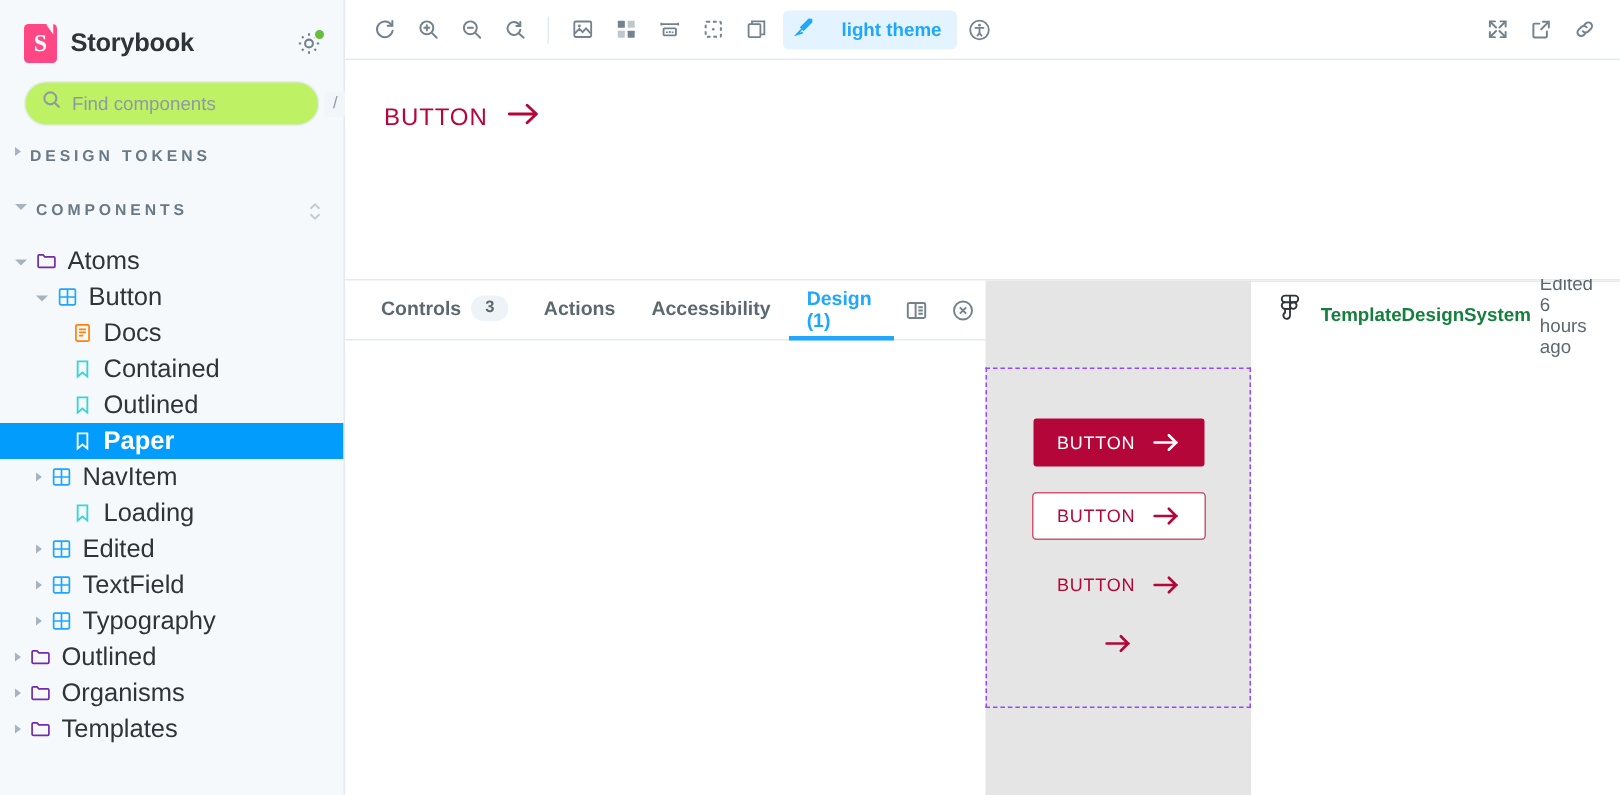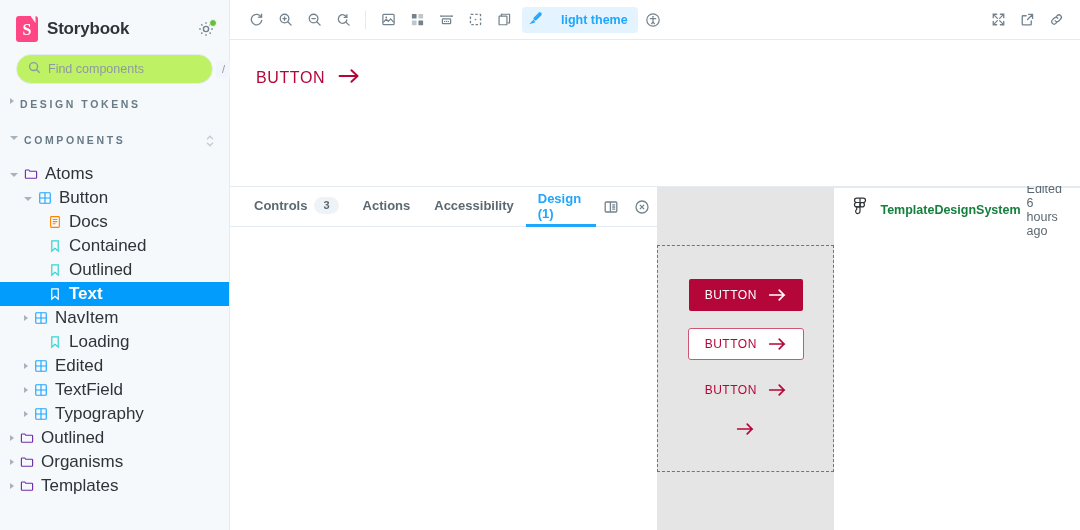--- a/index.html
+++ b/index.html
@@ -290,21 +290,21 @@
             <span class="sb-row-label">Outlined</span>
           </div>
           <div class="sb-row selected">
             <span style="flex: 0 0 auto; width: 38px;"></span>
             <span class="tri blank" style="margin-right: 6px;"></span>
             <span style="display: flex; align-items: center;">
               <svg class="ico" viewBox="0 0 16 16" fill="none" stroke="#ffffff" stroke-width="1.4">
                 <path d="M4.3 2.2h7.4v11.6L8 10.7l-3.7 3.1V2.2z"></path>
               </svg>
             </span>
-            <span class="sb-row-label">Text</span>
+            <span class="sb-row-label">Paper</span>
           </div>
           <div class="sb-row">
             <span style="flex: 0 0 auto; width: 24px;"></span>
             <span class="tri" style="margin-right: 6px;"></span>
             <span style="display: flex; align-items: center;">
               <svg class="ico" viewBox="0 0 16 16" fill="none" stroke="#1ea7fd" stroke-width="1.3">
                 <rect x="2" y="2" width="12" height="12" rx="1"></rect>
                 <path d="M8 2v12M2 8h12"></path>
               </svg>
             </span>

